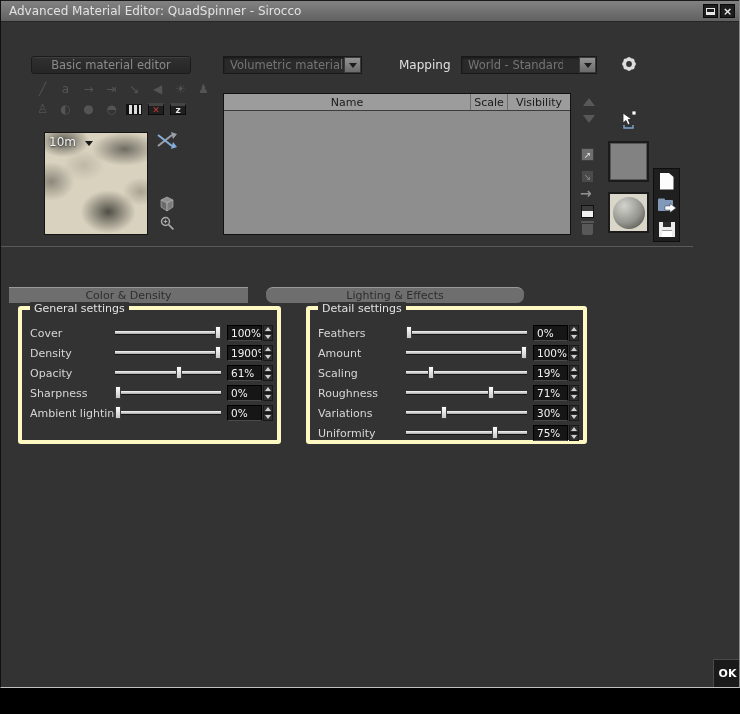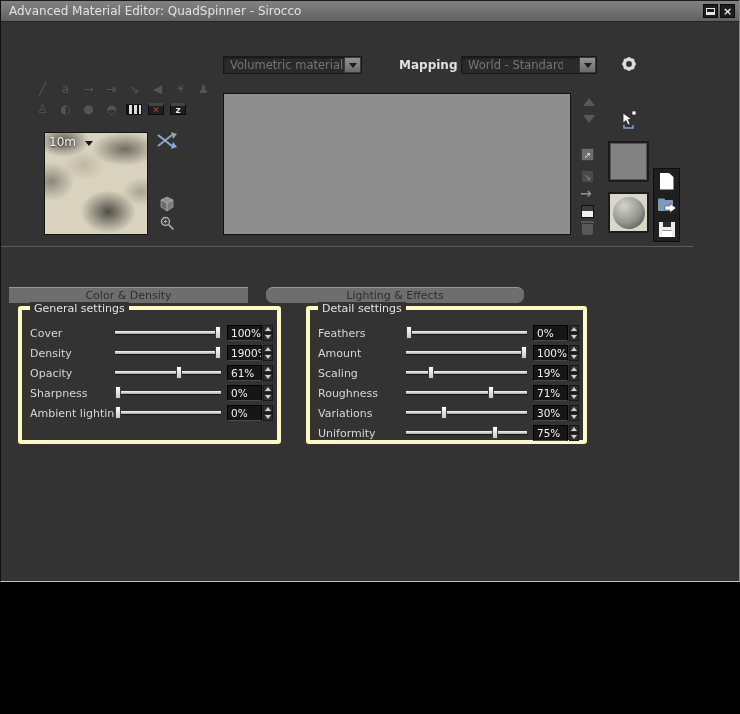--- a/index.html
+++ b/index.html
@@ -1,17 +1,17 @@
 <!DOCTYPE html>
 <html><head>
 <meta charset="utf-8">
 <style>
   html,body{margin:0;padding:0;background:#000;}
   *{box-sizing:border-box;font-family:"DejaVu Sans","Liberation Sans",sans-serif;}
-  #window{position:relative;width:740px;height:582px;background:#333333;overflow:hidden;
+  #window{position:relative;width:740px;height:688px;background:#333333;overflow:hidden;
     border-left:1px solid #101010;border-right:1px solid #8c8c8c;border-bottom:1px solid #c0c0c0;}
   
   .titlebar{position:absolute;left:0;top:0;width:100%;height:22px;
     background:linear-gradient(#828282,#616161);border-top:1px solid #1a1a1a;border-bottom:1px solid #262626;
     display:flex;align-items:center;padding:0 4px 0 8px;}
   .title{color:#e2e2e2;font-size:12px;flex:1;white-space:nowrap;}
   .tb-btn{width:15px;height:14px;background:#1d1d1d;border:1px solid #0a0a0a;margin-left:2px;
     display:flex;align-items:center;justify-content:center;cursor:pointer;}
   .min-glyph{width:9px;height:7px;border:1px solid #e8e8e8;border-bottom:3px solid #e8e8e8;}
   .x-glyph{color:#f0f0f0;font-size:11px;font-weight:bold;line-height:1;}
@@ -20,21 +20,21 @@
     background:linear-gradient(#303030,#262626);border:1px solid #1b1b1b;box-shadow:inset 0 1px 0 #3e3e3e;
     color:#8b8b8b;font-size:11.5px;text-align:center;line-height:16px;cursor:pointer;}
   .dropdown{position:absolute;height:18px;background:#2a2a2a;border:1px solid #191919;
     box-shadow:inset 0 1px 2px #151515;display:flex;align-items:center;cursor:pointer;}
   #dd-type{left:222px;top:56px;width:139px;}
   #dd-mapping{left:460px;top:56px;width:136px;gap:16px;}
   .dd-label{flex:1;color:#757575;font-size:11.5px;padding-left:6px;white-space:nowrap;overflow:hidden;}
   .dd-btn{width:17px;height:16px;background:linear-gradient(#939393,#6b6b6b);border:1px solid #3a3a3a;
     display:flex;align-items:center;justify-content:center;}
   .dd-arrow{width:0;height:0;border-left:4px solid transparent;border-right:4px solid transparent;border-top:5px solid #1c1c1c;}
-  #lbl-mapping{position:absolute;left:398px;top:58px;color:#e0e0e0;font-size:12px;font-weight:bold;}
+  #lbl-mapping{position:absolute;left:398px;top:58px;color:#e0e0e0;font-size:12px;}
   #gear{position:absolute;left:618px;top:54px;width:20px;height:20px;cursor:pointer;}
   
   .tb-row{position:absolute;left:30px;display:flex;}
   #tb-row1{top:81px;}
   #tb-row2{top:101px;}
   .tb-icon{width:23px;height:17px;color:#545454;font-size:12px;text-align:center;line-height:17px;cursor:pointer;overflow:hidden;}
   .chip-ruler{background:repeating-linear-gradient(90deg,#111 0 2px,#dcdcdc 2px 5px);width:16px;height:11px;margin:3px 3px;border:1px solid #111;}
   .chip-clap{background:#1f1f1f;border:1px solid #0c0c0c;border-top:3px solid #444;width:16px;height:12px;margin:2px 3px;
     color:#e6e6e6;font-size:9px;line-height:8px;font-weight:bold;}
   .chip-clap.red{color:#c43b3b;}
@@ -136,20 +136,21 @@
   <div class="titlebar">
     <span class="title">Advanced Material Editor: QuadSpinner - Sirocco</span>
     <span class="tb-btn">
         <span class="min-glyph"></span>
       </span>
     <span class="tb-btn">
         <span class="x-glyph">×</span>
       </span>
   </div>
 
+  <div class="btn-dark">Basic material editor</div>
 
   <div class="dropdown" id="dd-type">
     <span class="dd-label">Volumetric material</span>
     <span class="dd-btn">
         <span class="dd-arrow"></span>
       </span>
   </div>
 
   <span id="lbl-mapping">Mapping</span>
 
@@ -212,20 +213,25 @@
 
   <span class="side-ico" id="zoomp">
     <svg width="15" height="15" viewBox="0 0 15 15">
       <circle cx="5.5" cy="5.5" r="4" fill="#3a3a3a" stroke="#ababab" stroke-width="1.4"></circle>
       <path d="M5.5 3.8 V7.2 M3.8 5.5 H7.2" stroke="#ababab" stroke-width="1"></path>
       <path d="M8.6 8.6 L13.4 13.4" stroke="#ababab" stroke-width="1.6"></path>
     </svg>
   </span>
 
   <div id="list">
+    <div id="list-header">
+        <span class="hcol hcol0">Name</span>
+        <span class="hcol hcol1">Scale</span>
+        <span class="hcol hcol2">Visibility</span>
+      </div>
   </div>
 
   <span class="strip-ico tri-up"></span>
   <span class="strip-ico tri-down"></span>
   <span class="strip-ico mini-export">↗</span>
   <span class="strip-ico mini-import">↘</span>
   <span class="strip-ico mini-arrow">→</span>
   <span class="strip-ico mini-floppy"></span>
   <span class="strip-ico mini-trash"></span>
 

